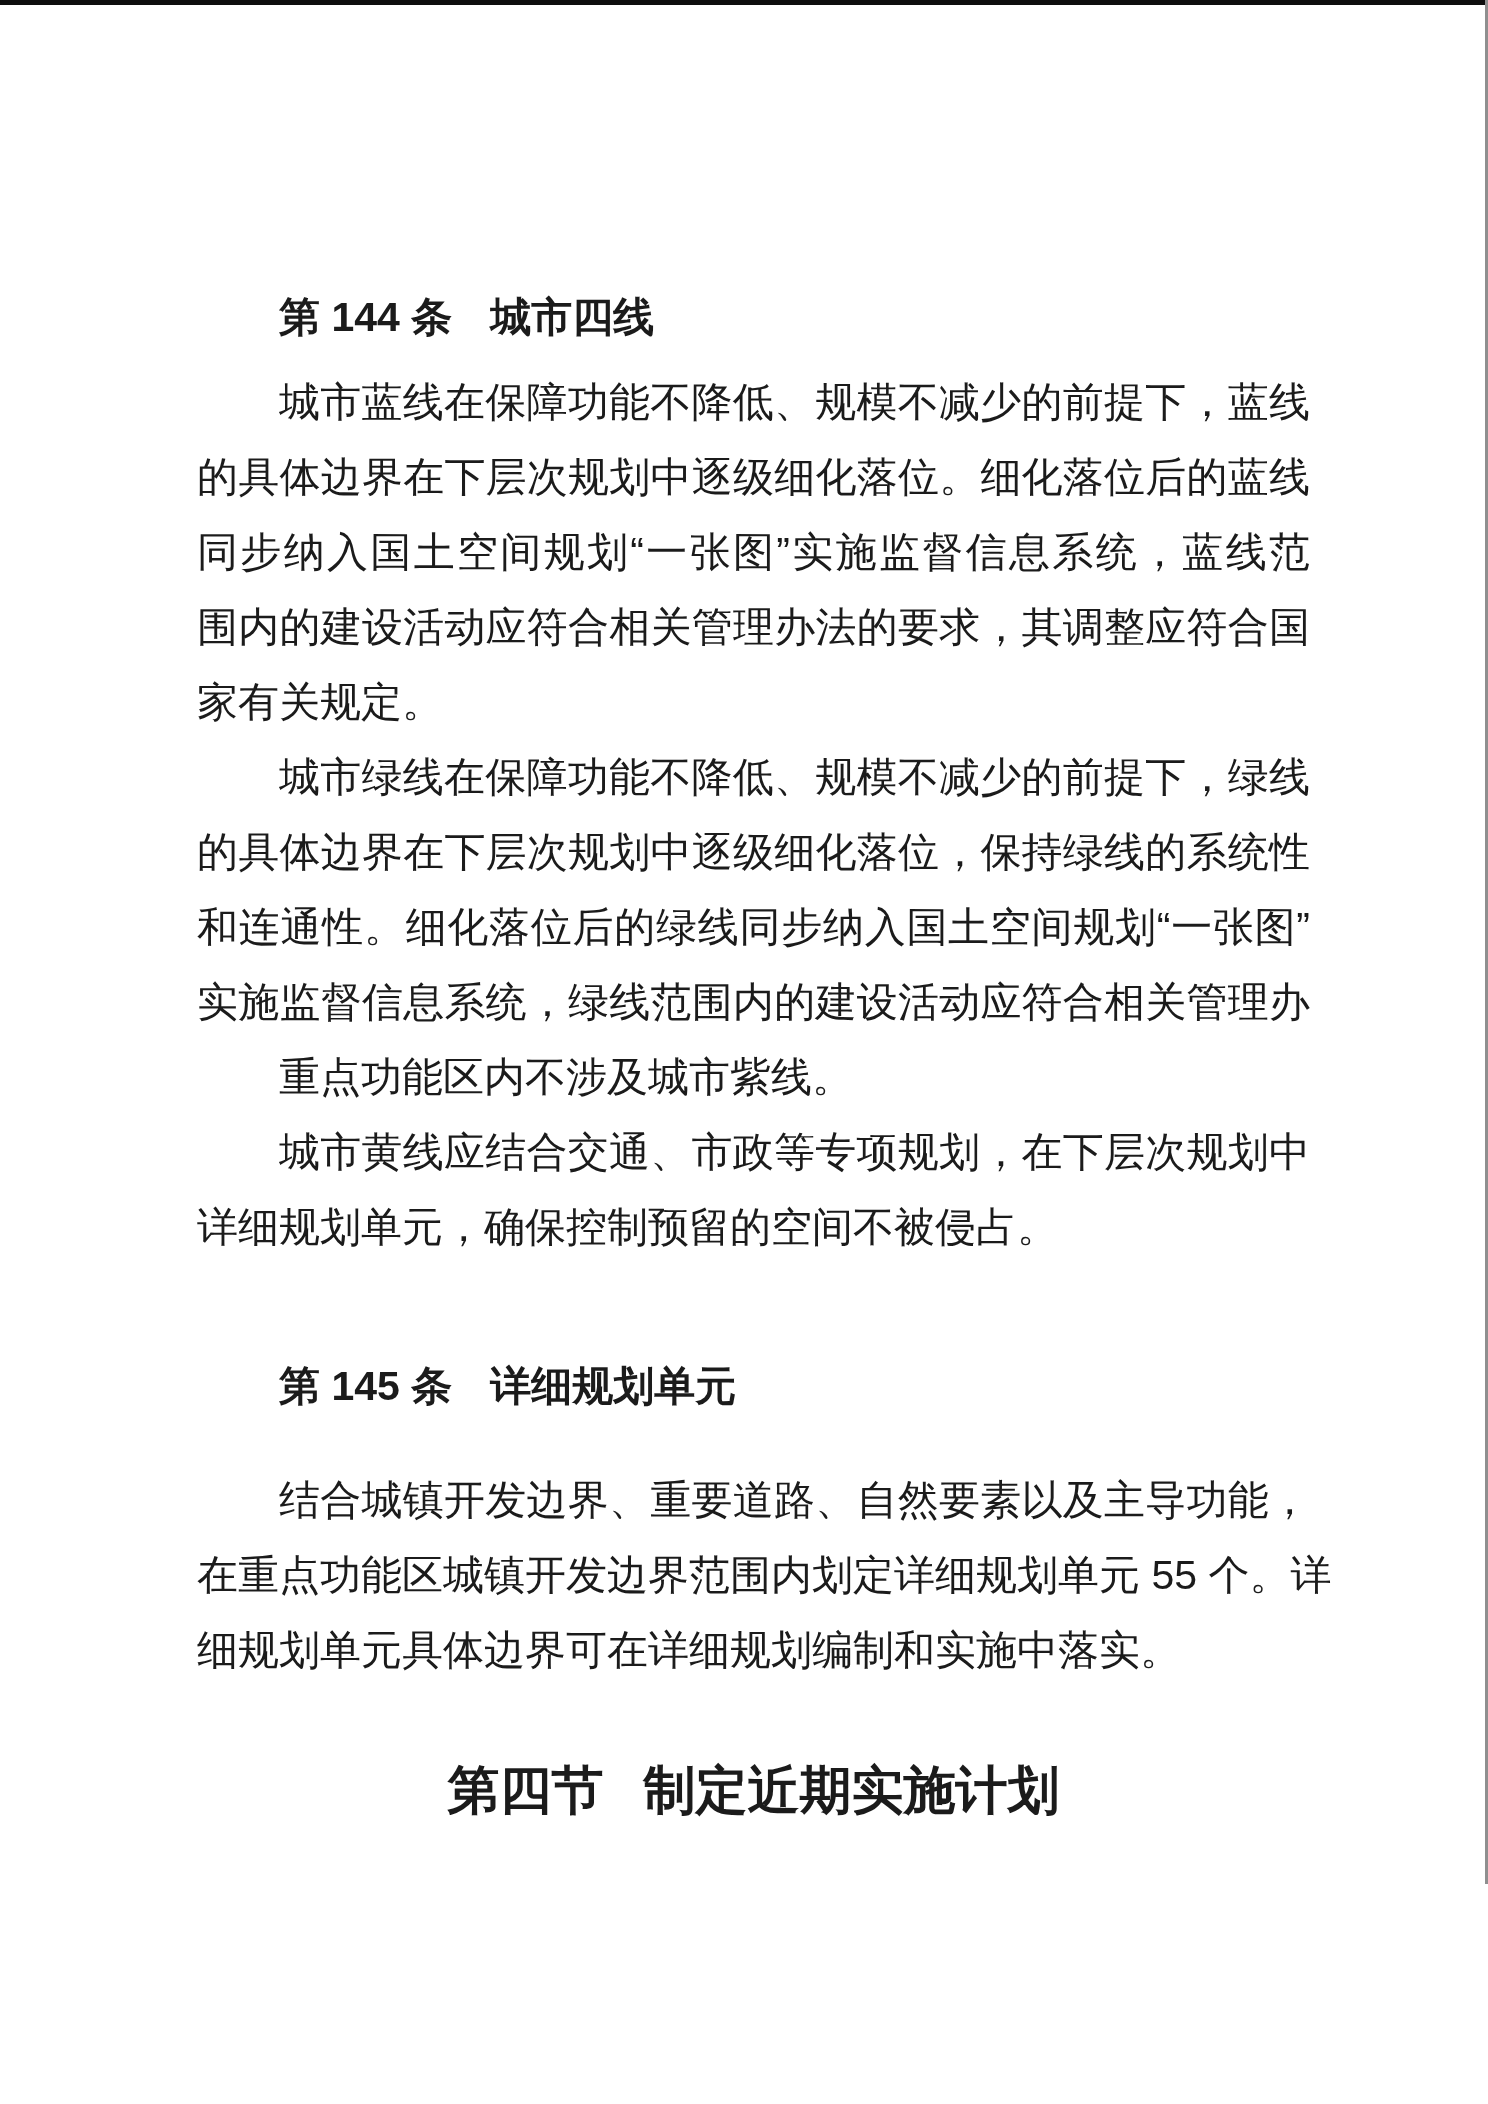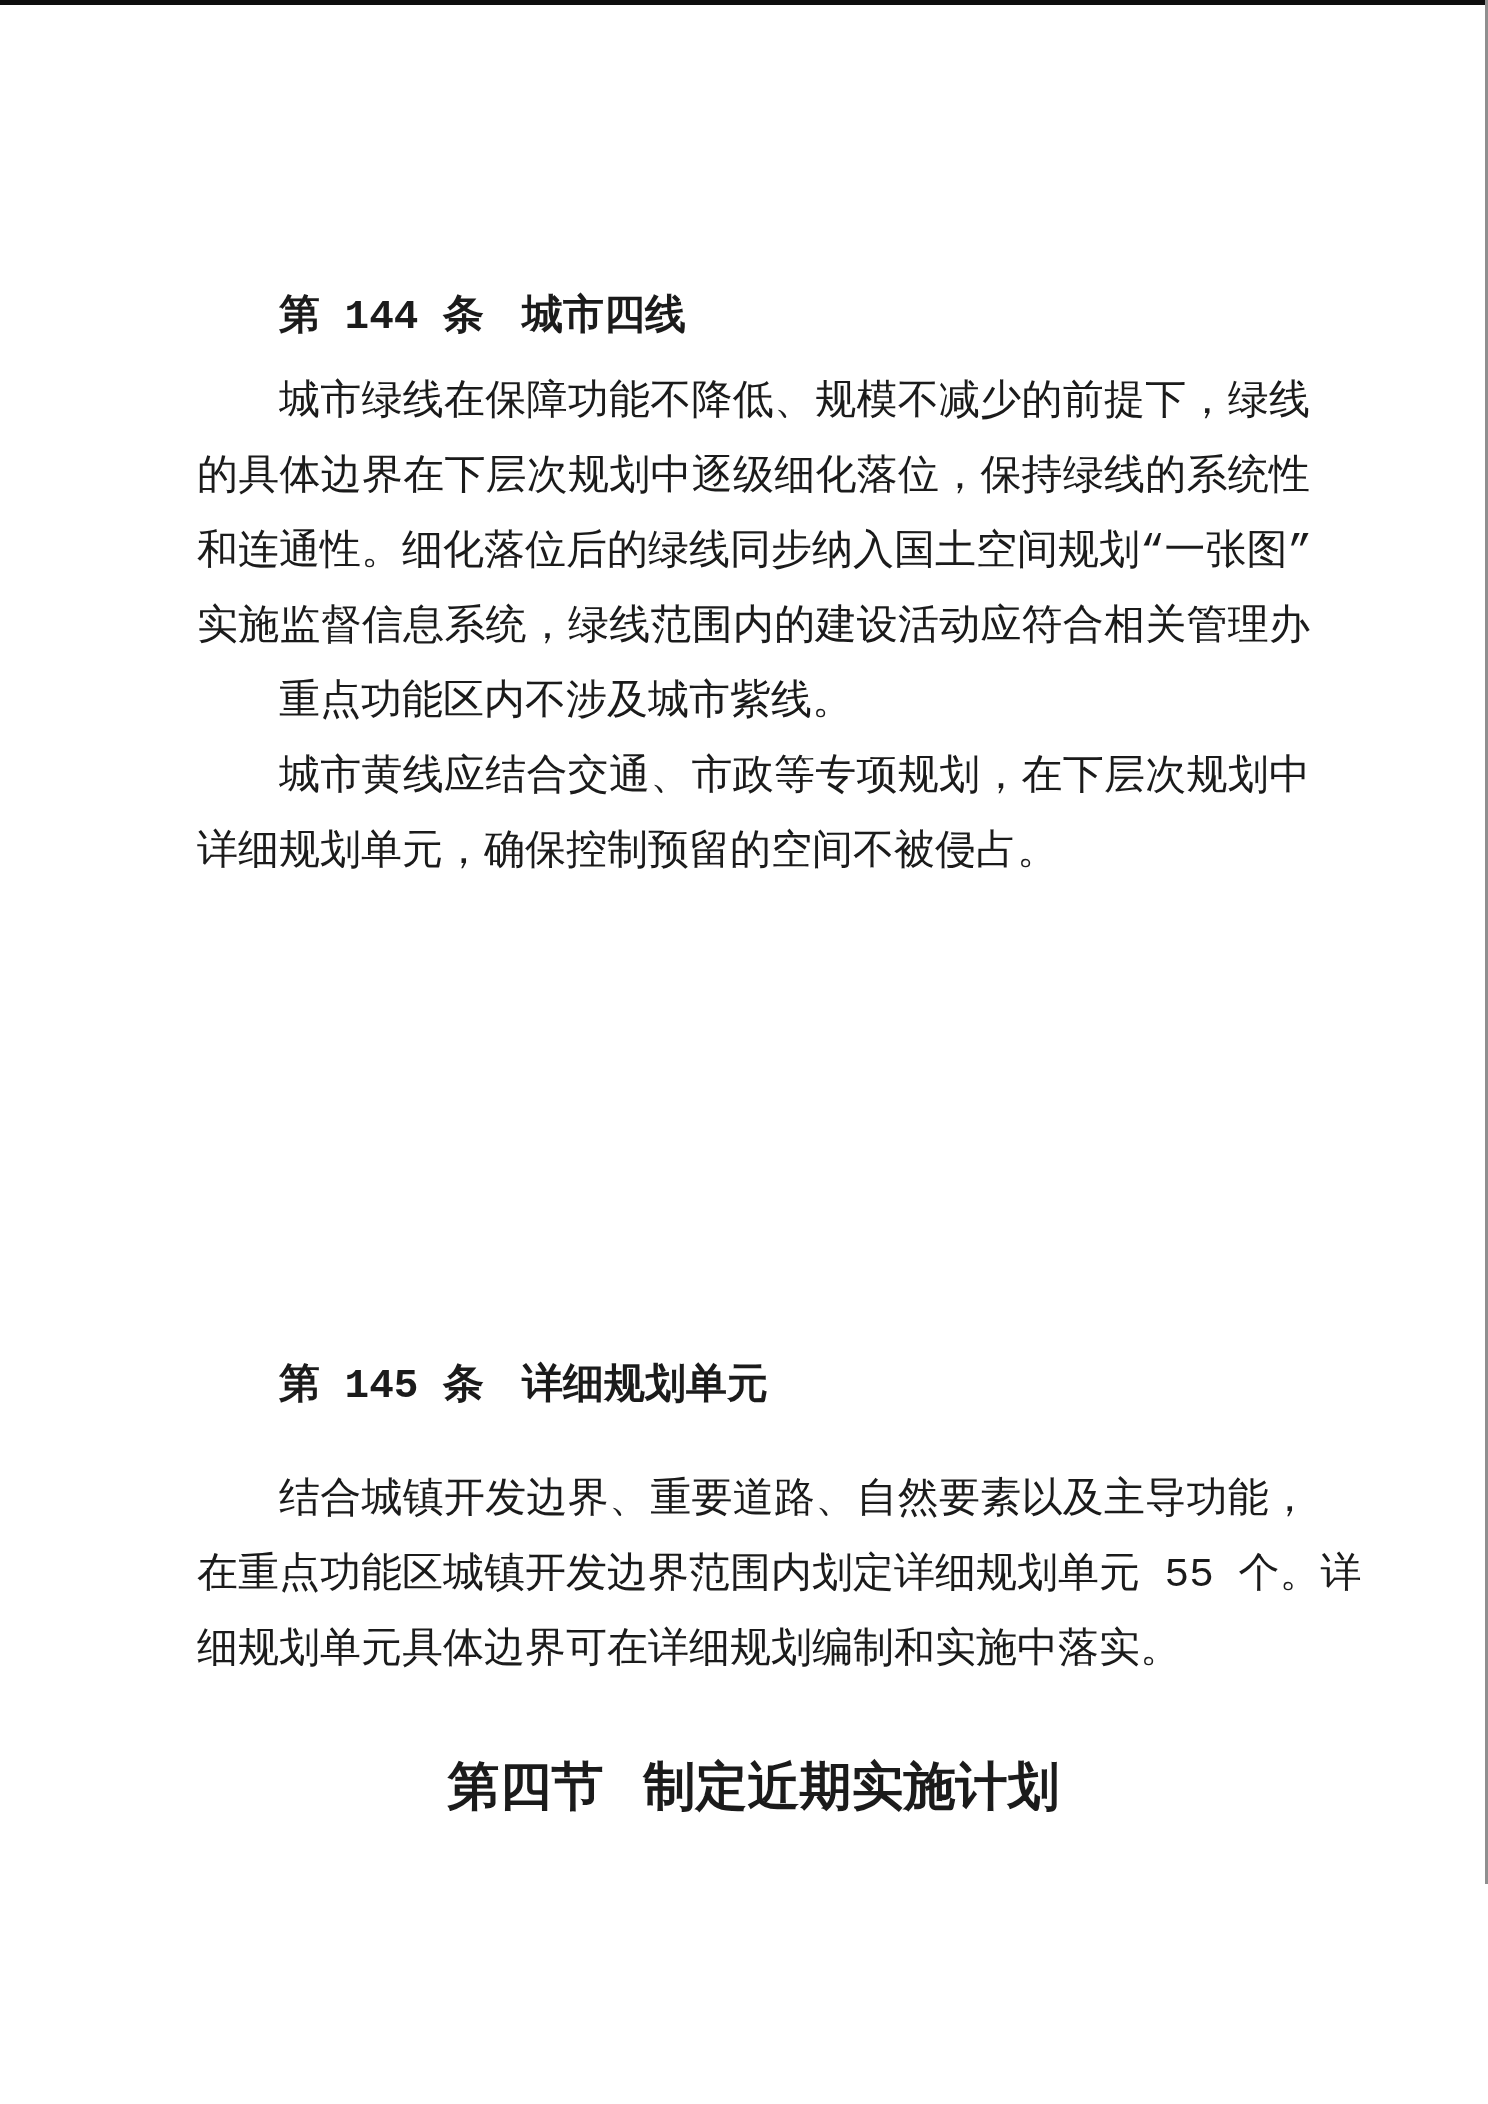--- a/index.html
+++ b/index.html
@@ -1,21 +1,21 @@
 <!DOCTYPE html>
 <html><head>
 <meta charset="utf-8">
 <style>
   html,body { margin:0; padding:0; background:#ffffff; }
   .page {
     position:relative;
     width:1488px; height:1884px;
     background:#ffffff;
     color:#1b1b1b;
-    font-family:Liberation Mono, monospace;
+    font-family:Liberation Sans, sans-serif;
     overflow:hidden;
   }
   .page-top-edge {
     position:absolute; top:0; left:0; width:100%; height:5px;
     background:#0e0e0e;
   }
   .page-right-edge {
     position:absolute; top:0; right:0; width:3px; height:100%;
     background:#8f8f8f;
   }
@@ -63,20 +63,27 @@
 
   <div class="page-top-edge"></div>
   <div class="page-right-edge"></div>
 
   <div id="h144" class="textcol article-heading">
     <span>第 144 条</span><span class="hgap"></span><span>城市四线</span>
   </div>
 
   <div id="body144" class="textcol">
     <div class="para">
+        <div class="line first">城市蓝线在保障功能不降低、规模不减少的前提下，蓝线</div>
+        <div class="line">的具体边界在下层次规划中逐级细化落位。细化落位后的蓝线</div>
+        <div class="line">同步纳入国土空间规划“一张图”实施监督信息系统，蓝线范</div>
+        <div class="line">围内的建设活动应符合相关管理办法的要求，其调整应符合国</div>
+        <div class="line last">家有关规定。</div>
+      </div>
+    <div class="para">
         <div class="line first">城市绿线在保障功能不降低、规模不减少的前提下，绿线</div>
         <div class="line">的具体边界在下层次规划中逐级细化落位，保持绿线的系统性</div>
         <div class="line">和连通性。细化落位后的绿线同步纳入国土空间规划“一张图”</div>
         <div class="line">实施监督信息系统，绿线范围内的建设活动应符合相关管理办</div>
       </div>
     <div class="para">
         <div class="line first last">重点功能区内不涉及城市紫线。</div>
       </div>
     <div class="para">
         <div class="line first">城市黄线应结合交通、市政等专项规划，在下层次规划中</div>

